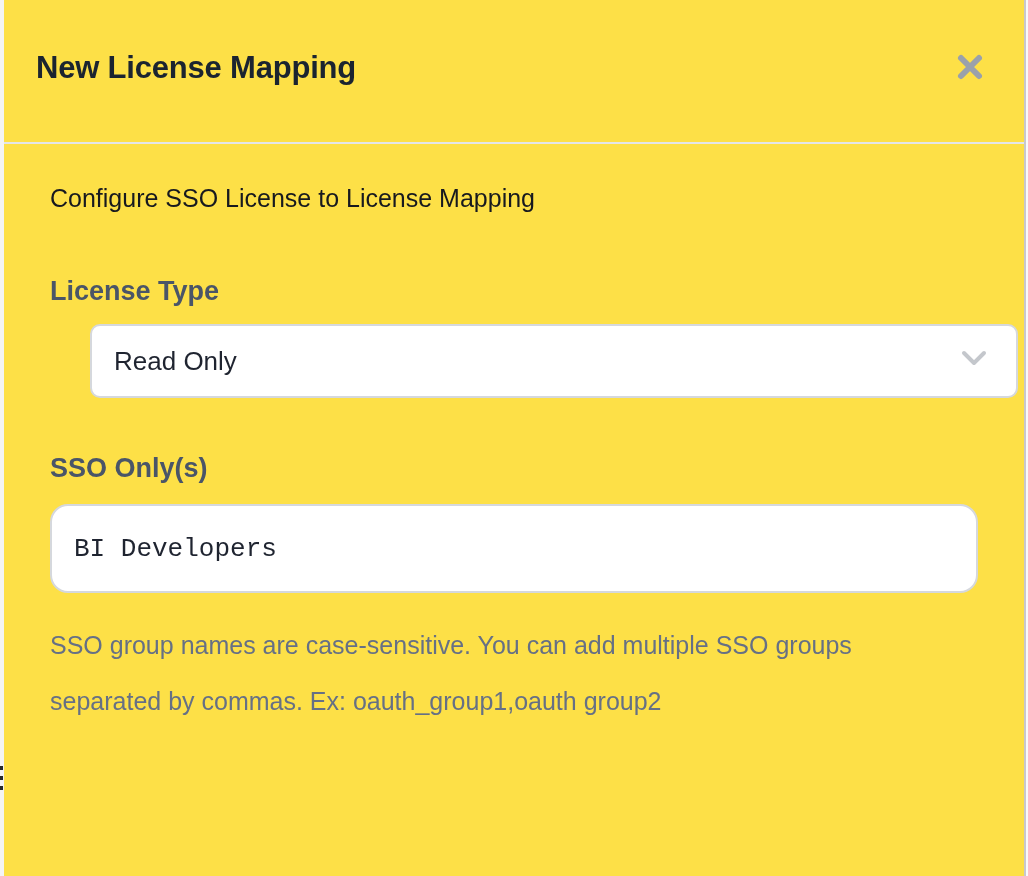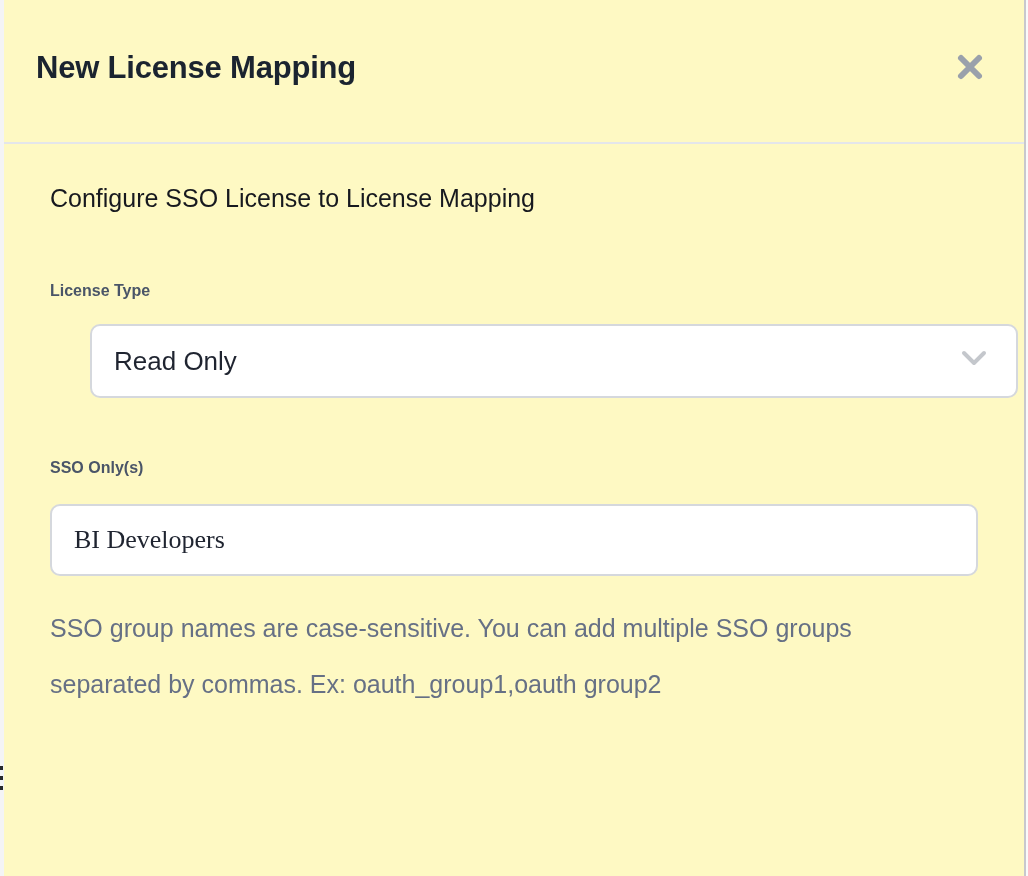--- a/index.html
+++ b/index.html
@@ -18,21 +18,21 @@
     position: absolute; left: 0; width: 3px; height: 4px;
     background: #26282c;
   }
   .page-edge-right {
     position: absolute; right: 0; top: 0; width: 4px; height: 876px;
     background: #fafafa; border-left: 2px solid #c8c8cd; z-index: 3;
   }
   
   .modal {
     position: absolute; left: 4px; top: 0; width: 1020px; height: 876px;
-    background: #fef9c3; z-index: 2;
+    background: #fde047; z-index: 2;
   }
   .modal-header {
     position: relative;
     height: 144px;
     border-bottom: 2px solid #e4e6ea;
   }
   .modal-title {
     position: absolute; left: 32px; top: 50px;
     font-size: 31px; font-weight: 700; color: #1b2430;
     letter-spacing: -0.2px;
@@ -44,21 +44,21 @@
     display: flex; align-items: center; justify-content: center;
   }
   .modal-body {
     padding: 40px 46px 0 46px;
   }
   .section-heading {
     font-size: 25px; font-weight: 400; color: #17191f;
   }
   .field-label {
     display: block;
-    font-size: 16px; font-weight: 700; color: #4a5568;
+    font-size: 27px; font-weight: 700; color: #4a5568;
     line-height: 28px;
   }
   .field-1 { margin-top: 64px; }
   .field-2 { margin-top: 56px; }
   .select-box {
     margin-top: 19px;
     width: 928px; height: 74px;
     background: #ffffff;
     border: 2px solid #d5d8dd;
     border-radius: 10px;
@@ -66,26 +66,26 @@
     padding: 0 26px 0 22px;
     cursor: pointer;
     margin-left: 40px;
   }
   .select-value {
     flex: 1;
     font-size: 26px; color: #1f2430;
   }
   .text-input {
     margin-top: 22px;
-    width: 928px; height: 72px;
+    width: 928px; height: 89px;
     background: #ffffff;
     border: 2px solid #d5d8dd;
-    border-radius: 10px;
+    border-radius: 18px;
     padding: 0 22px;
-    font-family: Liberation Serif, serif;
+    font-family: Liberation Mono, monospace;
     font-size: 26px; color: #1f2430;
     outline: none;
   }
   .help-text {
     margin-top: 24px;
     max-width: 880px;
     font-size: 25px; color: #667085;
     line-height: 56px;
   }
 </style>

